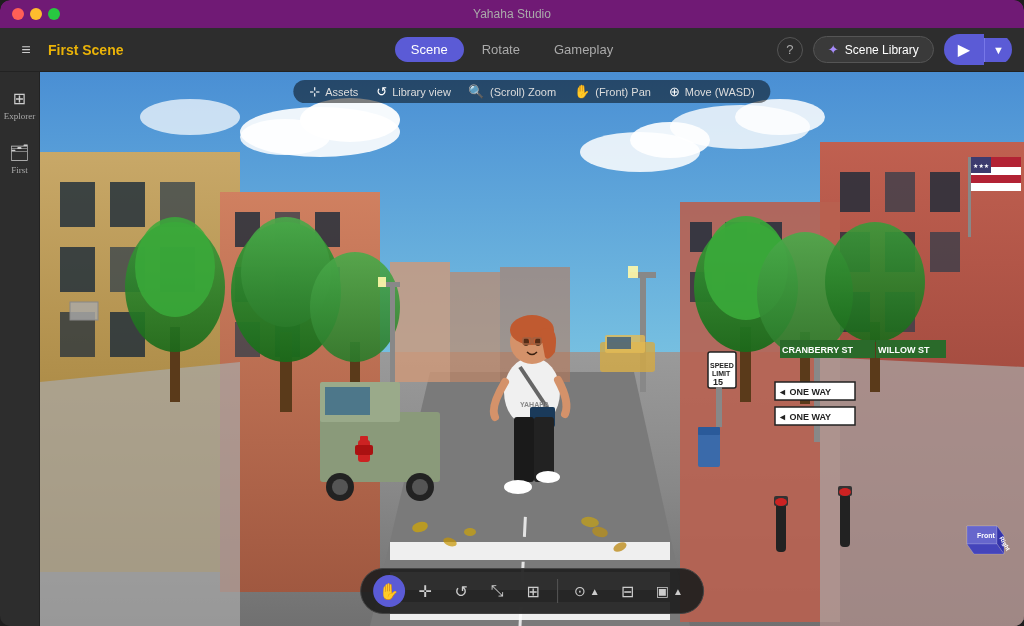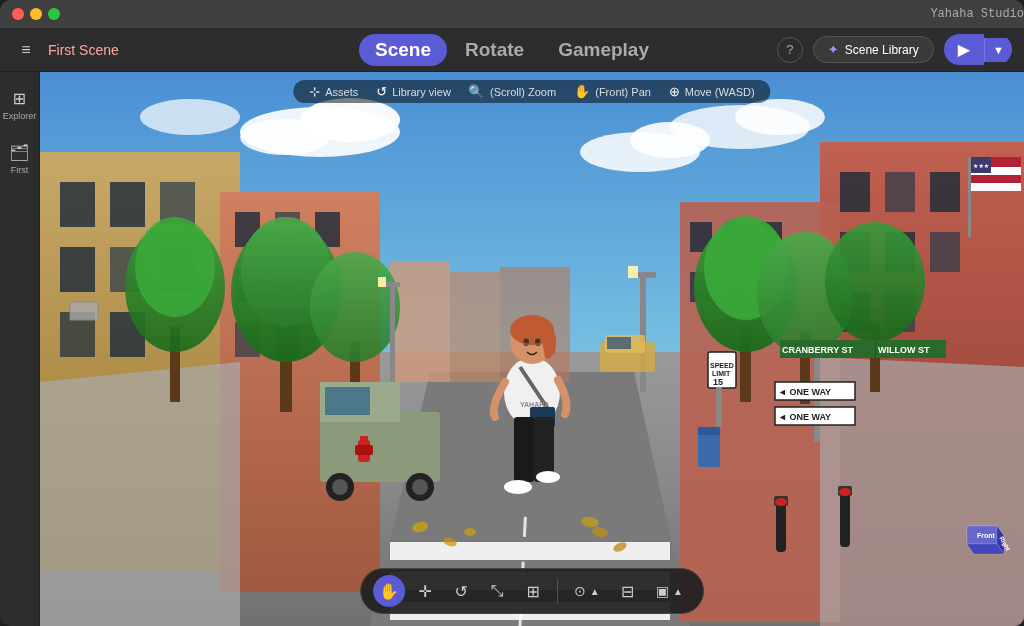--- a/index.html
+++ b/index.html
@@ -8,27 +8,26 @@
       height: 626px;
       background: #1e1e1e;
       font-family: -apple-system, BlinkMacSystemFont, 'Segoe UI', sans-serif;
       overflow: hidden;
       border-radius: 10px;
     }
 
     
     .titlebar {
       height: 28px;
-      background: #404040;
-      display: flex;
-      align-items: center;
-      justify-content: flex-end;
+      background: #701a75;
+      display: flex;
+      align-items: center;
+      justify-content: center;
       position: relative;
       border-radius: 10px 10px 0 0;
-      font-family: Liberation Mono, monospace;
     }
     .titlebar-controls {
       position: absolute;
       left: 12px;
       display: flex;
       gap: 6px;
       align-items: center;
     }
     .traffic-light {
       width: 12px;
@@ -67,35 +66,35 @@
       border: none;
       cursor: pointer;
       display: flex;
       align-items: center;
       justify-content: center;
       color: #ccc;
       font-size: 16px;
     }
     .scene-title {
       font-size: 14px;
-      font-weight: 400;
-      color: #fca5a5;
+      font-weight: 700;
+      color: #eab308;
     }
     .toolbar-center {
       display: flex;
       align-items: center;
       gap: 2px;
     }
     .tab-btn {
       padding: 5px 16px;
       border-radius: 20px;
       border: none;
       cursor: pointer;
-      font-size: 19px;
-      font-weight: 700;
+      font-size: 13px;
+      font-weight: 400;
       background: transparent;
       color: #aaa;
     }
     .tab-btn.active {
       background: #5b5bd6;
       color: #fff;
     }
     .toolbar-right {
       display: flex;
       align-items: center;
@@ -188,20 +187,21 @@
       border-radius: 6px;
       gap: 3px;
       color: #ccc;
     }
     .sidebar-item .sb-icon {
       font-size: 16px;
     }
     .sidebar-item .sb-label {
       font-size: 9px;
       color: #aaa;
+      font-family: Liberation Serif, serif;
     }
 
     
     .viewport {
       flex: 1;
       position: relative;
       overflow: hidden;
       background: #1a1a2e;
     }
 

